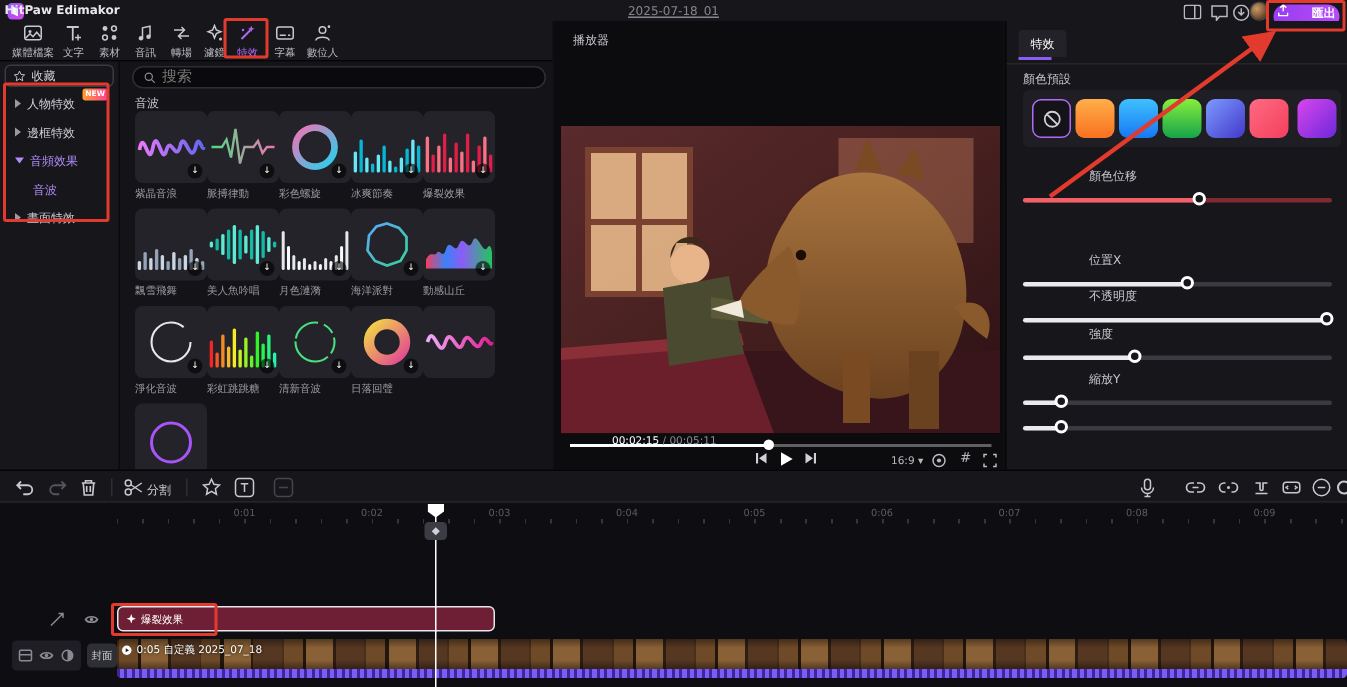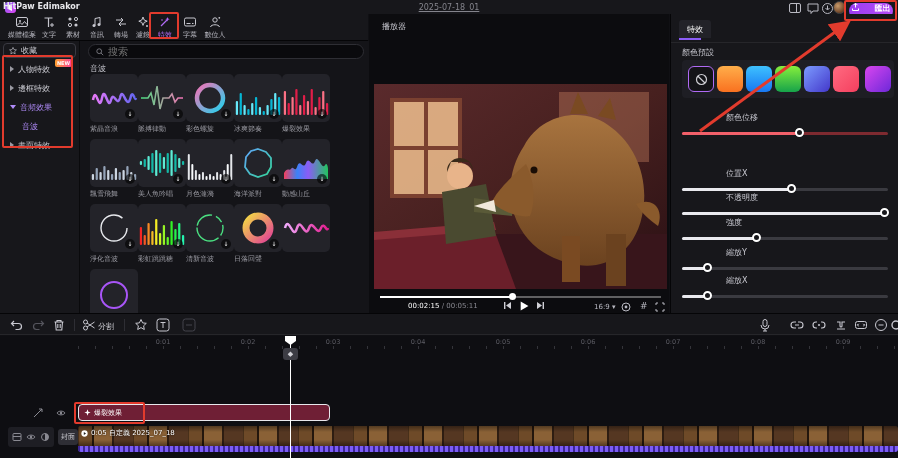--- a/index.html
+++ b/index.html
@@ -62,21 +62,21 @@
         background:rgba(0,0,0,.6); color:#fff; font-size:6px; line-height:10px; text-align:center; }
 
   
   .player { left:369px; top:14px; width:300px; height:299px; background:#0c0c0f; }
   .player-tab { left:13px; top:7px; font-size:8px; color:#c8c8d0; }
   .video { left:5px; top:70px; width:293px; height:205px; background:#000; overflow:hidden; }
   .seek { left:11px; top:281px; width:281px; height:3px; }
   .seek .track { position:absolute; left:0; top:1px; width:100%; height:1.5px; background:rgba(255,255,255,.35); }
   .seek .fill  { position:absolute; left:0; top:1px; height:1.5px; background:#fff; }
   .seek .knob  { position:absolute; top:-2px; width:7px; height:7px; border-radius:50%; background:#fff; }
-  .timecode { left:11px; top:288px; font-size:7px; color:#fff;padding-left:28px; }
+  .timecode { left:11px; top:276px; font-size:7px; color:#fff;padding-left:28px; }
   .timecode .total { color:#8a8a92; }
   .pctrl { top:287px; }
   .aspect { left:225px; top:289px; font-size:7px; color:#b9b9c2; }
 
   
   .rpanel { left:670px; top:14px; width:228px; height:299px; background:#17171b; border-left:1px solid #050507; }
   .rtab { left:8px; top:6px; width:32px; height:18px; background:#222228; border-radius:3px 3px 0 0;
           display:flex; align-items:center; justify-content:center; font-size:8px; color:#fff; }
   .rtab-underline { left:8px; top:24px; width:22px; height:2px; background:#8b5cf6; }
   .rdivider { left:0; top:28px; width:228px; height:1px; background:#26262a; }
@@ -677,21 +677,20 @@
   </div>
   <div class="slider-group" style="top:233px">
     <div class="slabel">縮放Y</div>
     <div class="srow">
         <div class="track"></div>
         <div class="fill" style="width: 12%;"></div>
         <div class="handle" style="left: calc(12% - 4px);"></div>
       </div>
   </div>
   <div class="slider-group" style="top:261px">
-    <div class="slabel">縮放X</div>
     <div class="srow">
         <div class="track"></div>
         <div class="fill" style="width: 12%;"></div>
         <div class="handle" style="left: calc(12% - 4px);"></div>
       </div>
   </div>
 </div>
 
 <div class="abs tl-toolbar">
   <svg class="tbi" style="left:10px" viewBox="0 0 14 14">

